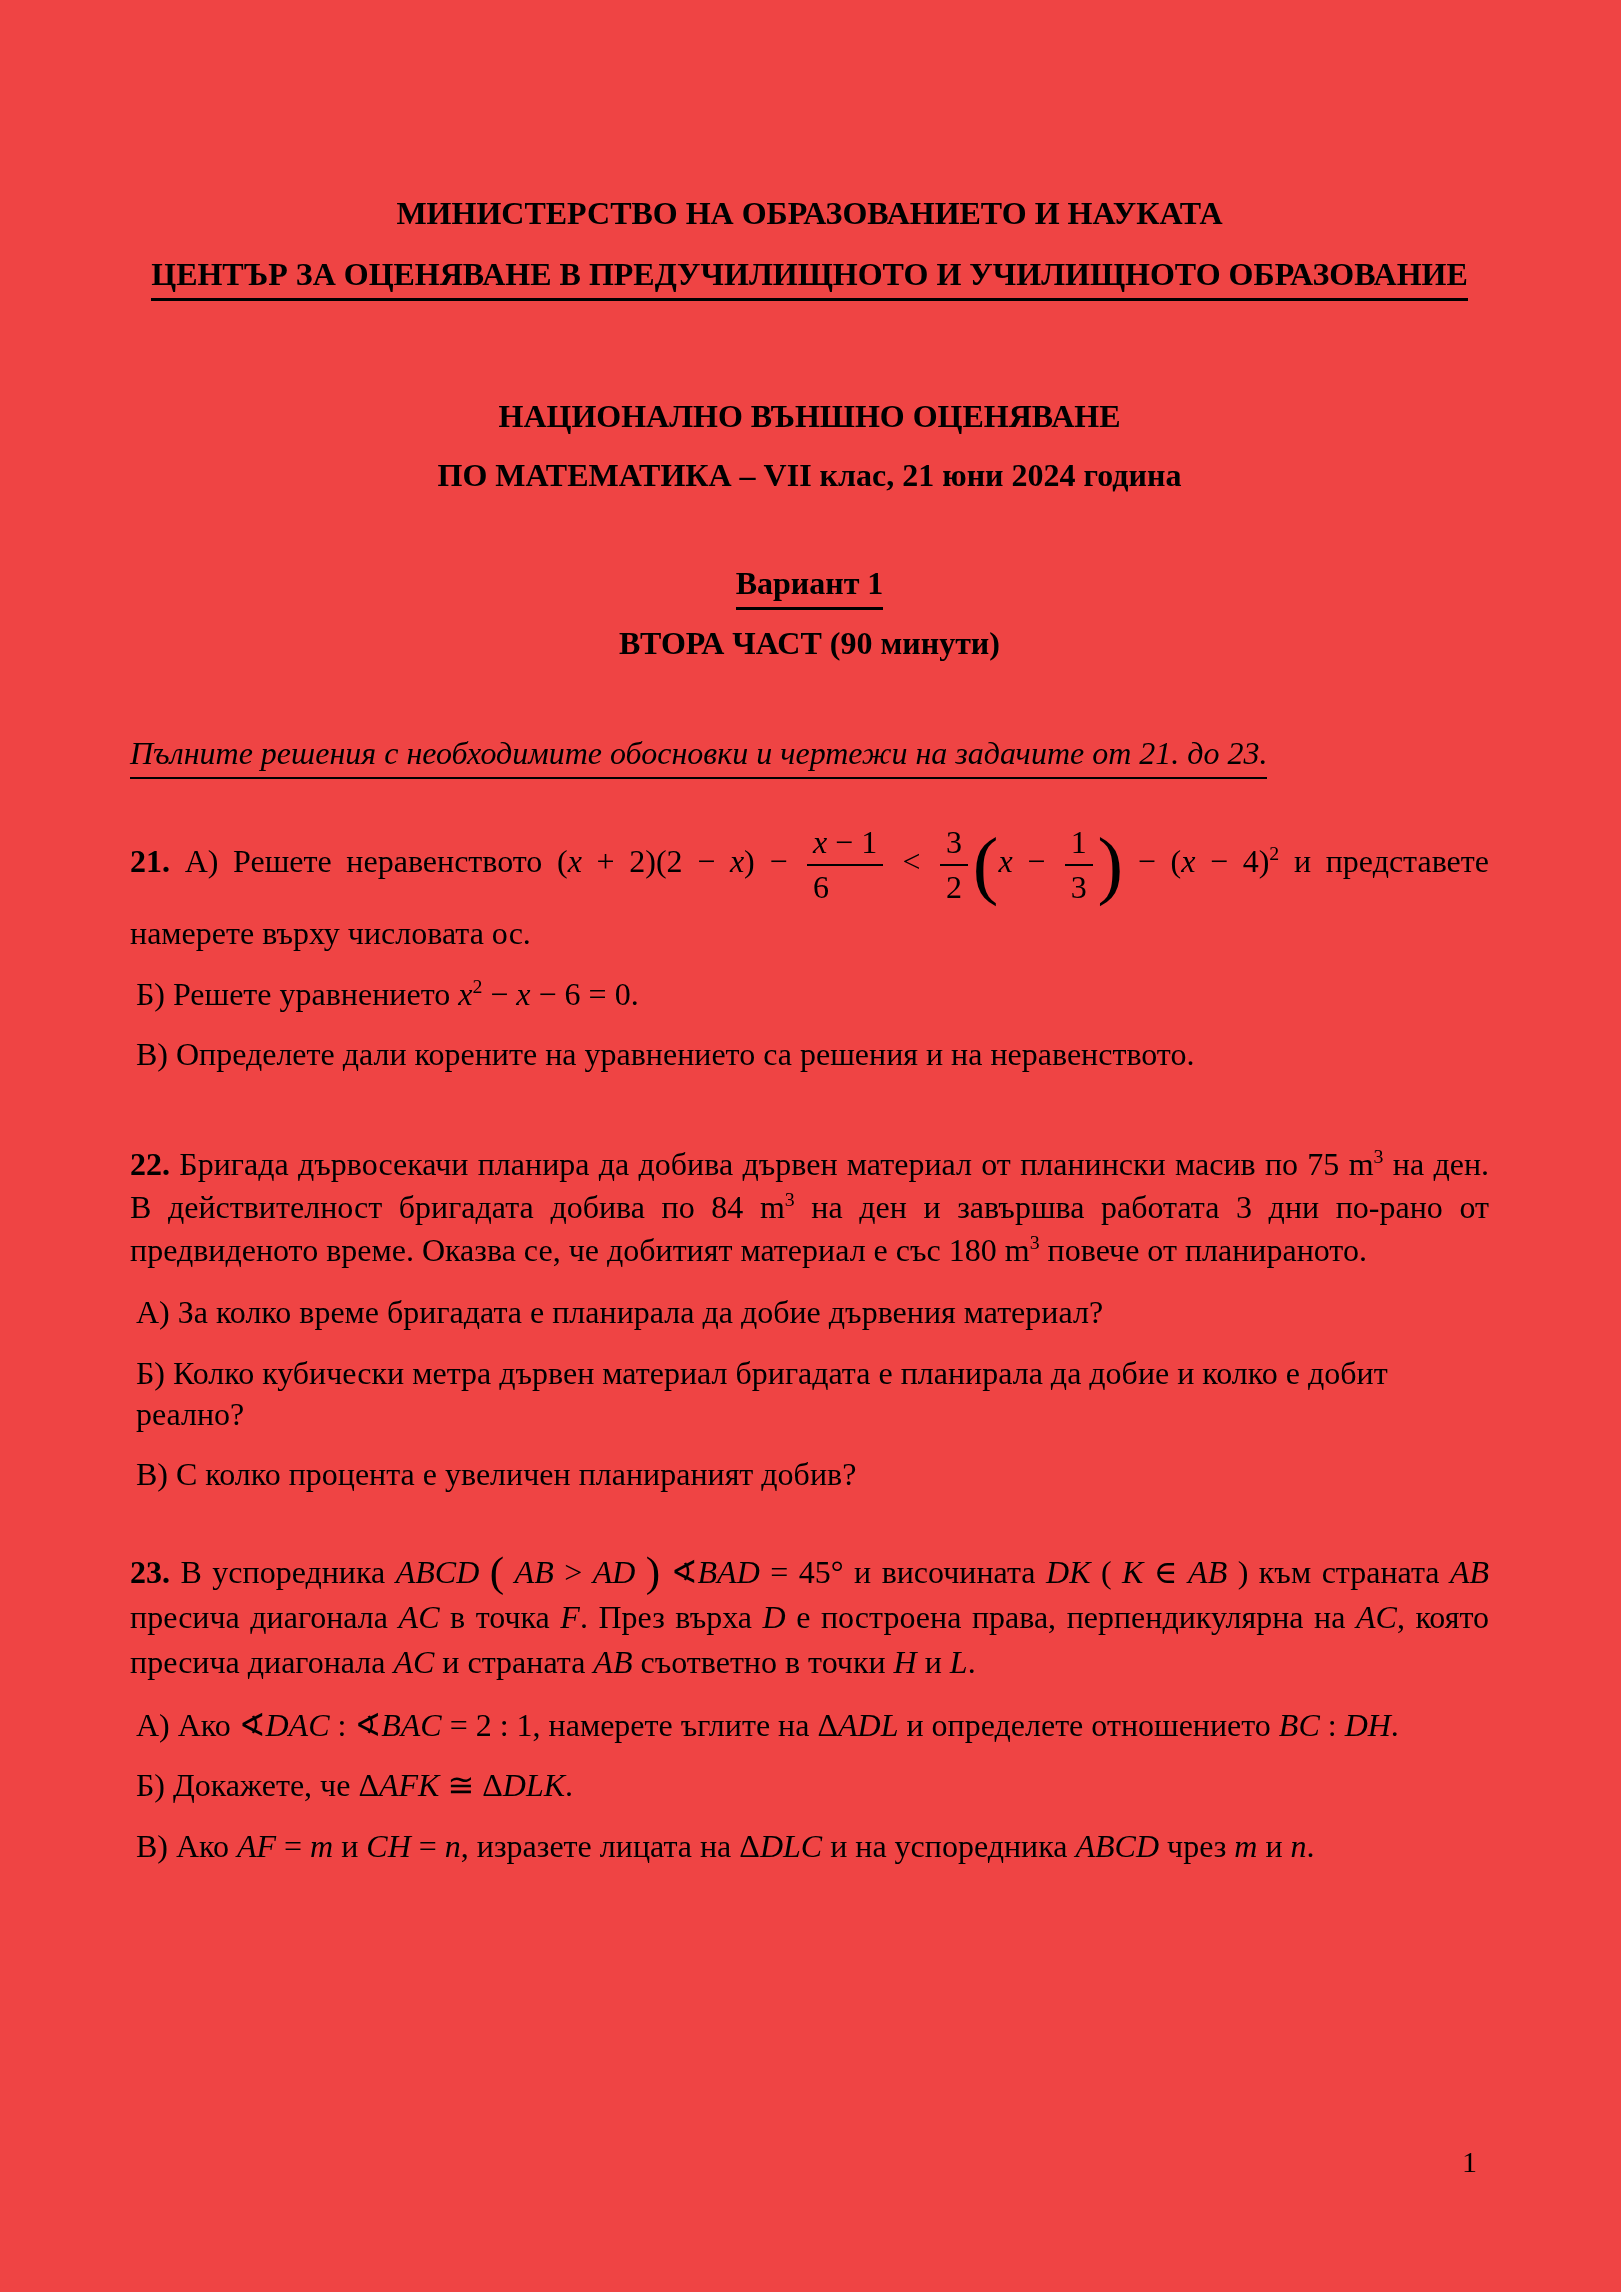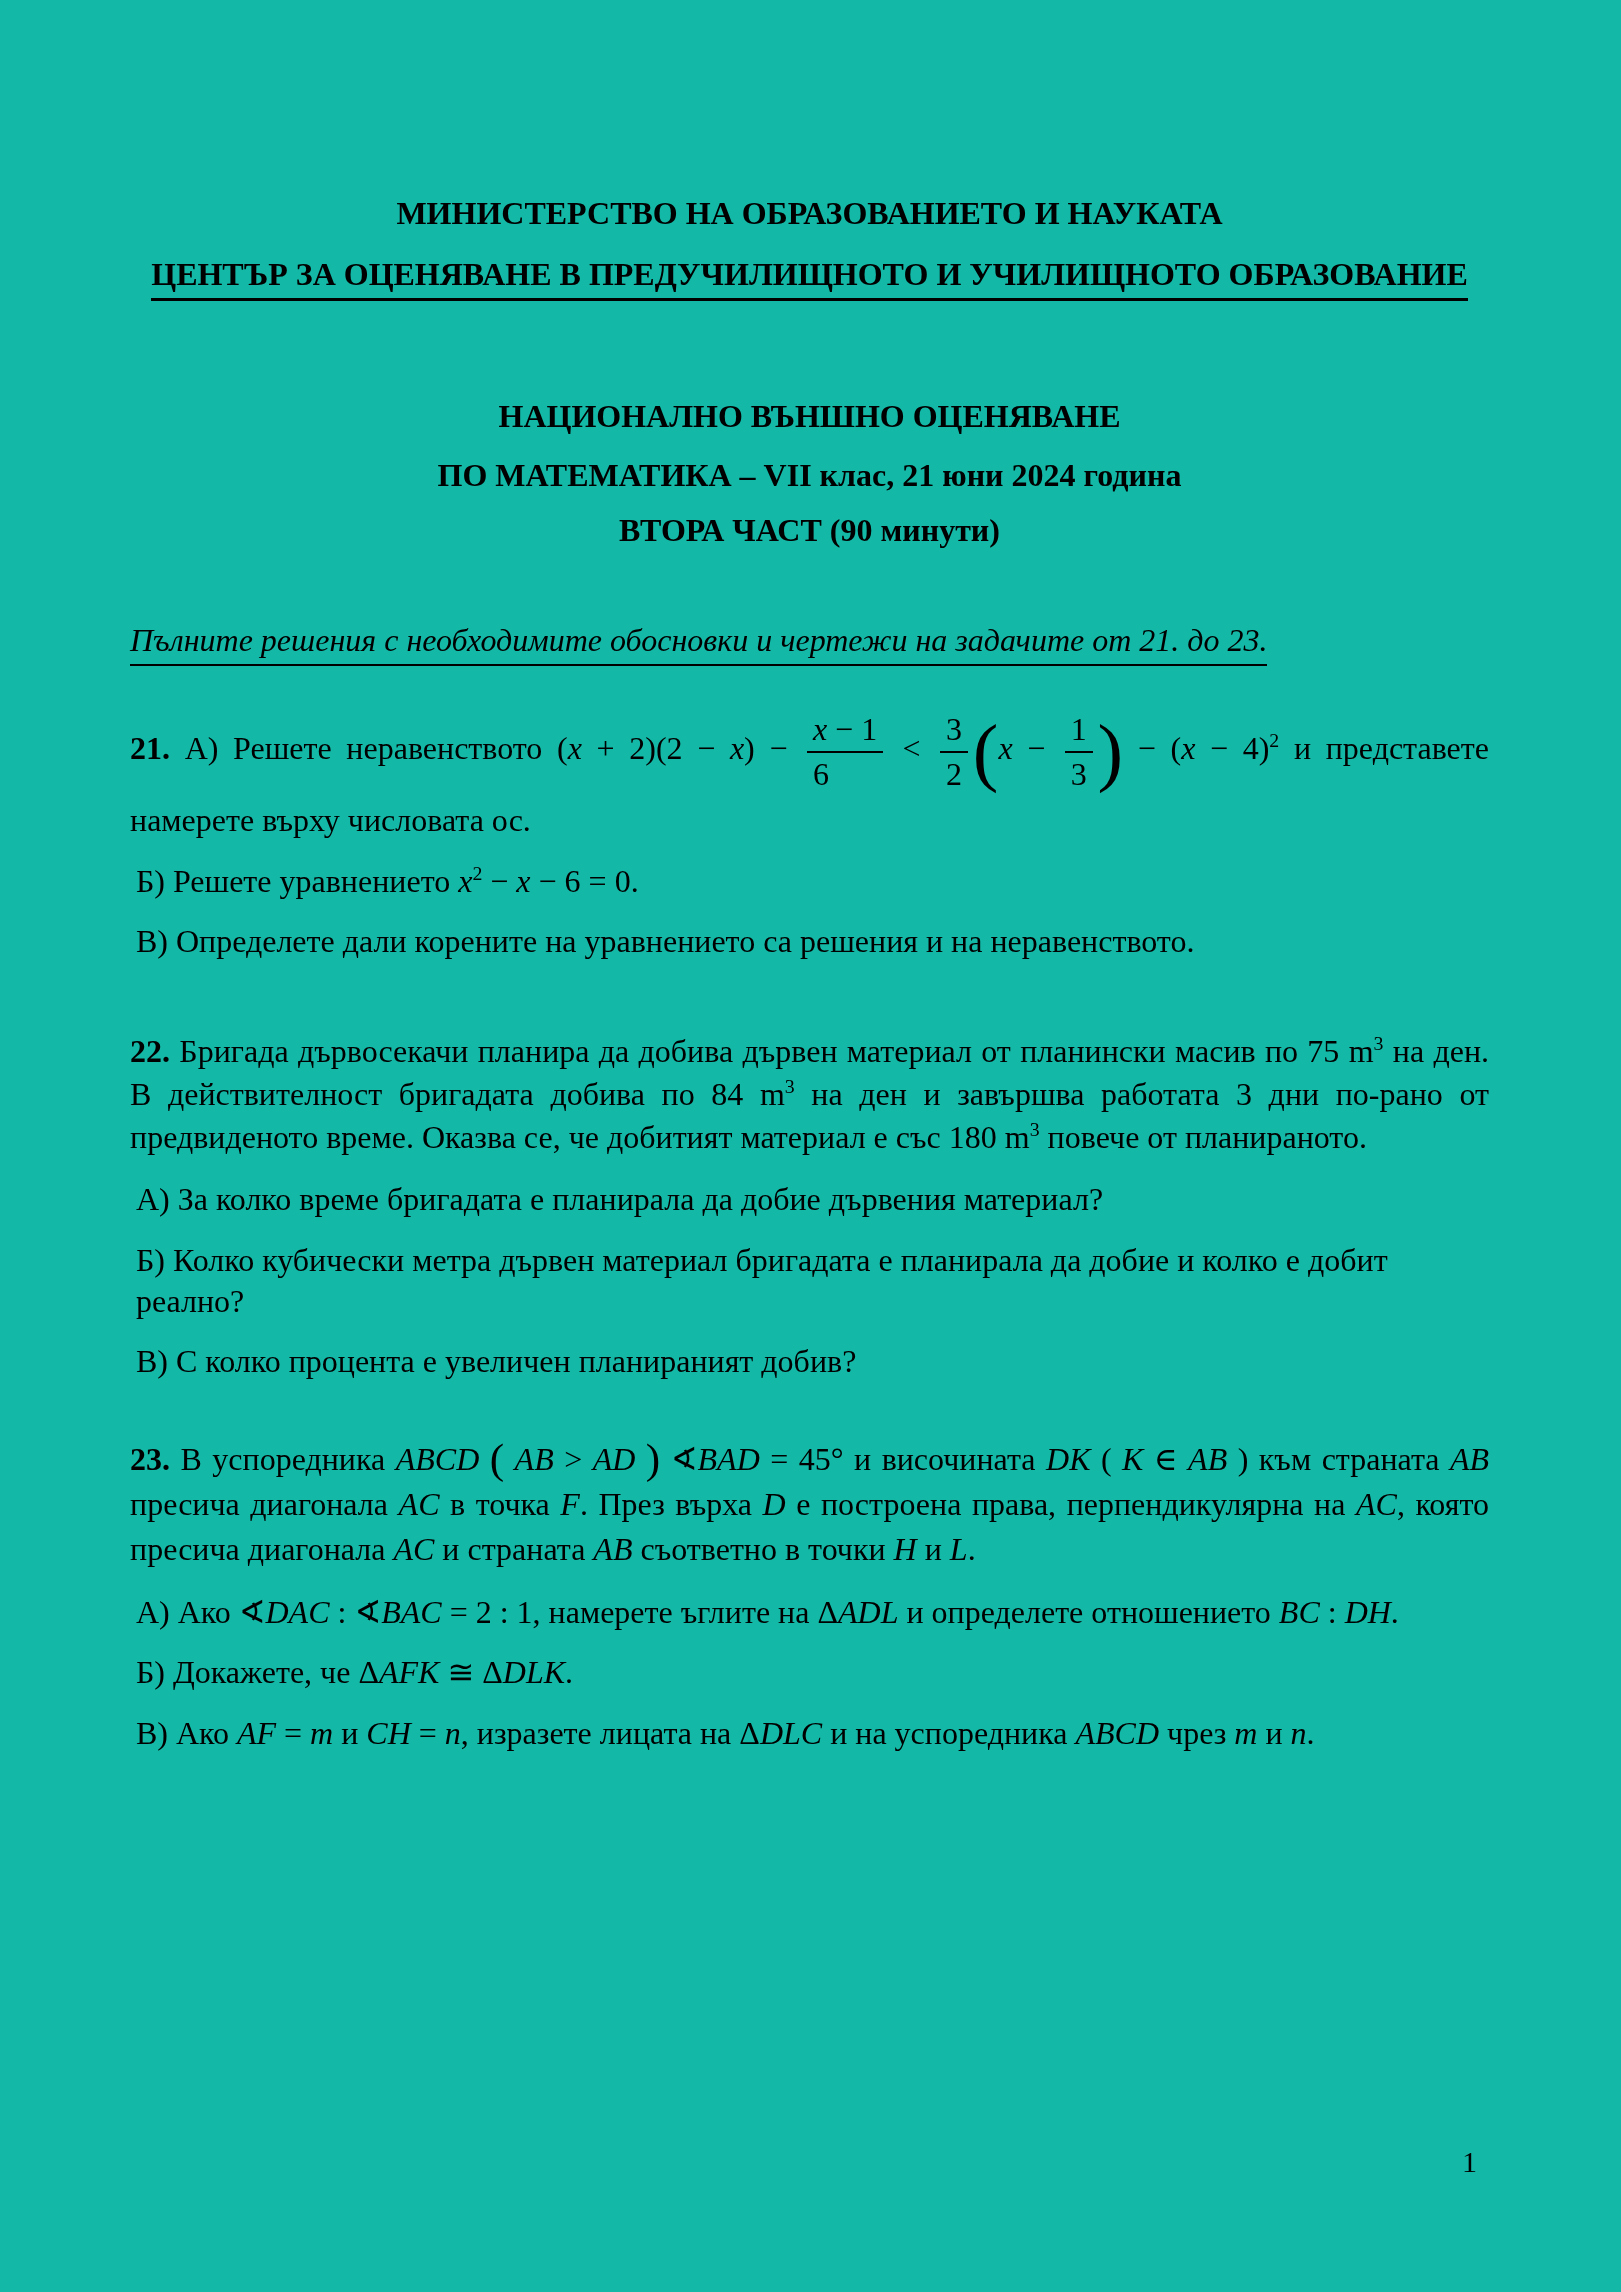--- a/index.html
+++ b/index.html
@@ -1,19 +1,19 @@
 <!DOCTYPE html>
 <html><head>
 <meta charset="utf-8">
 <style>
   html,body{margin:0;padding:0;background:#e8e8e8;}
   .page{
     position:relative;
     width:1621px;height:2293px;
-    background:#14b8a6;color:#000;
+    background:#ef4444;color:#000;
     font-family:"Liberation Serif","DejaVu Serif",serif;
     font-size:32px;
     overflow:hidden;
     margin:0 auto;
   }
   .content{position:absolute;left:130px;top:0;width:1359px;}
   .hdr{font-weight:bold;text-align:center;font-size:32px;line-height:43px;}
   .hdr1{margin-top:192px;}
   .hdr2{margin-top:17.6px;}
   .uline-thick{display:inline-block;border-bottom:3.9px solid #000;padding-bottom:2.9px;white-space:nowrap;}
@@ -50,20 +50,23 @@
   <div class="content">
 
     <div class="hdr hdr1">МИНИСТЕРСТВО НА ОБРАЗОВАНИЕТО И НАУКАТА</div>
     <div class="hdr hdr2">
       <span class="uline-thick">ЦЕНТЪР ЗА ОЦЕНЯВАНЕ В ПРЕДУЧИЛИЩНОТО И УЧИЛИЩНОТО ОБРАЗОВАНИЕ</span>
     </div>
 
     <div class="hdr title1">НАЦИОНАЛНО ВЪНШНО ОЦЕНЯВАНЕ</div>
     <div class="hdr title2">ПО МАТЕМАТИКА – VII клас, 21 юни 2024 година</div>
 
+    <div class="hdr variant">
+      <span class="uline-med">Вариант 1</span>
+    </div>
     <div class="hdr part">ВТОРА ЧАСТ (90 минути)</div>
 
     <div class="instr instr1">
       <span class="uline-thin">Пълните решения с необходимите обосновки и чертежи на задачите от 21. до 23.</span>
     </div>
 
     <div>
       <div class="prob-line p21-l1"><span class="b">21.</span><span>  А)  Решете  неравенството  </span><span>(</span><span class="v">x</span><span> + 2</span><span>)(</span><span>2 − </span><span class="v">x</span><span>) − </span><span class="frac"><span class="fr-n"><span class="v">x</span><span> − 1</span></span><span class="fr-d"><span>6</span></span></span><span> &lt; </span><span class="frac"><span class="fr-n"><span>3</span></span><span class="fr-d"><span>2</span></span></span><span class="bigp">(</span><span class="v">x</span><span> − </span><span class="frac"><span class="fr-n"><span>1</span></span><span class="fr-d"><span>3</span></span></span><span class="bigp">)</span><span> − </span><span>(</span><span class="v">x</span><span> − 4</span><span>)</span><span class="sup">2</span><span>  и  представете</span></div>
       <div class="prob-line p21-l2">намерете върху числовата ос.</div>
       <div class="prob-line item"><span>Б) Решете уравнението </span><span class="v">x</span><span class="sup">2</span><span> − </span><span class="v">x</span><span> − 6 = 0.</span></div>

